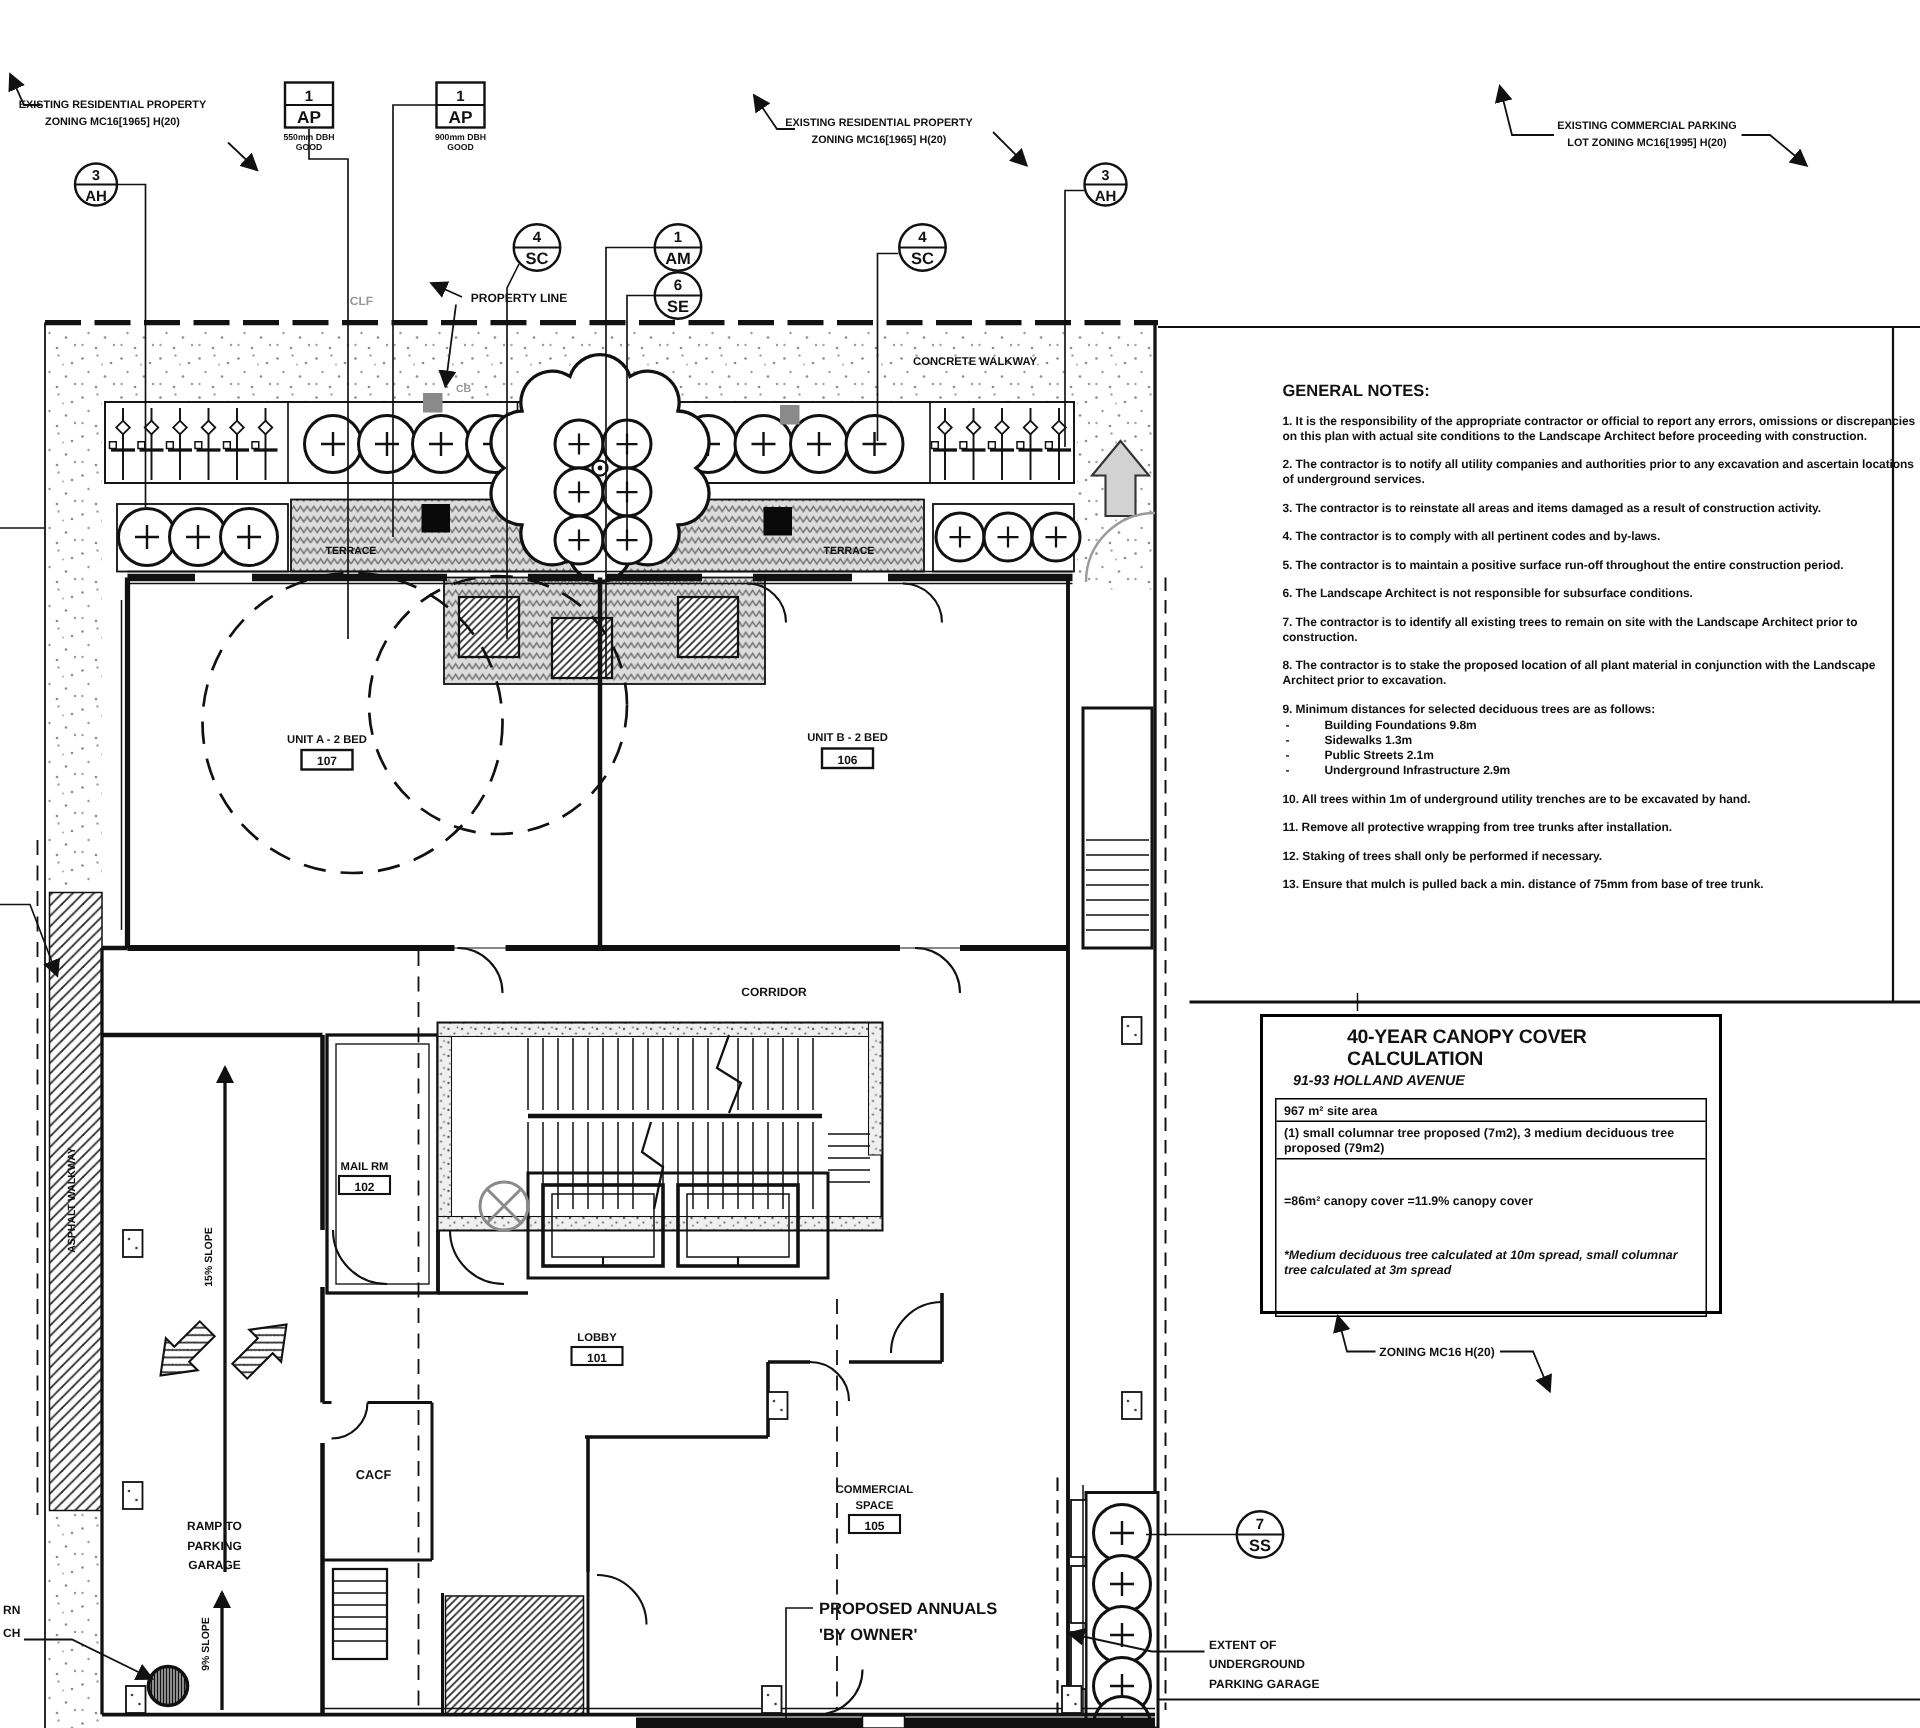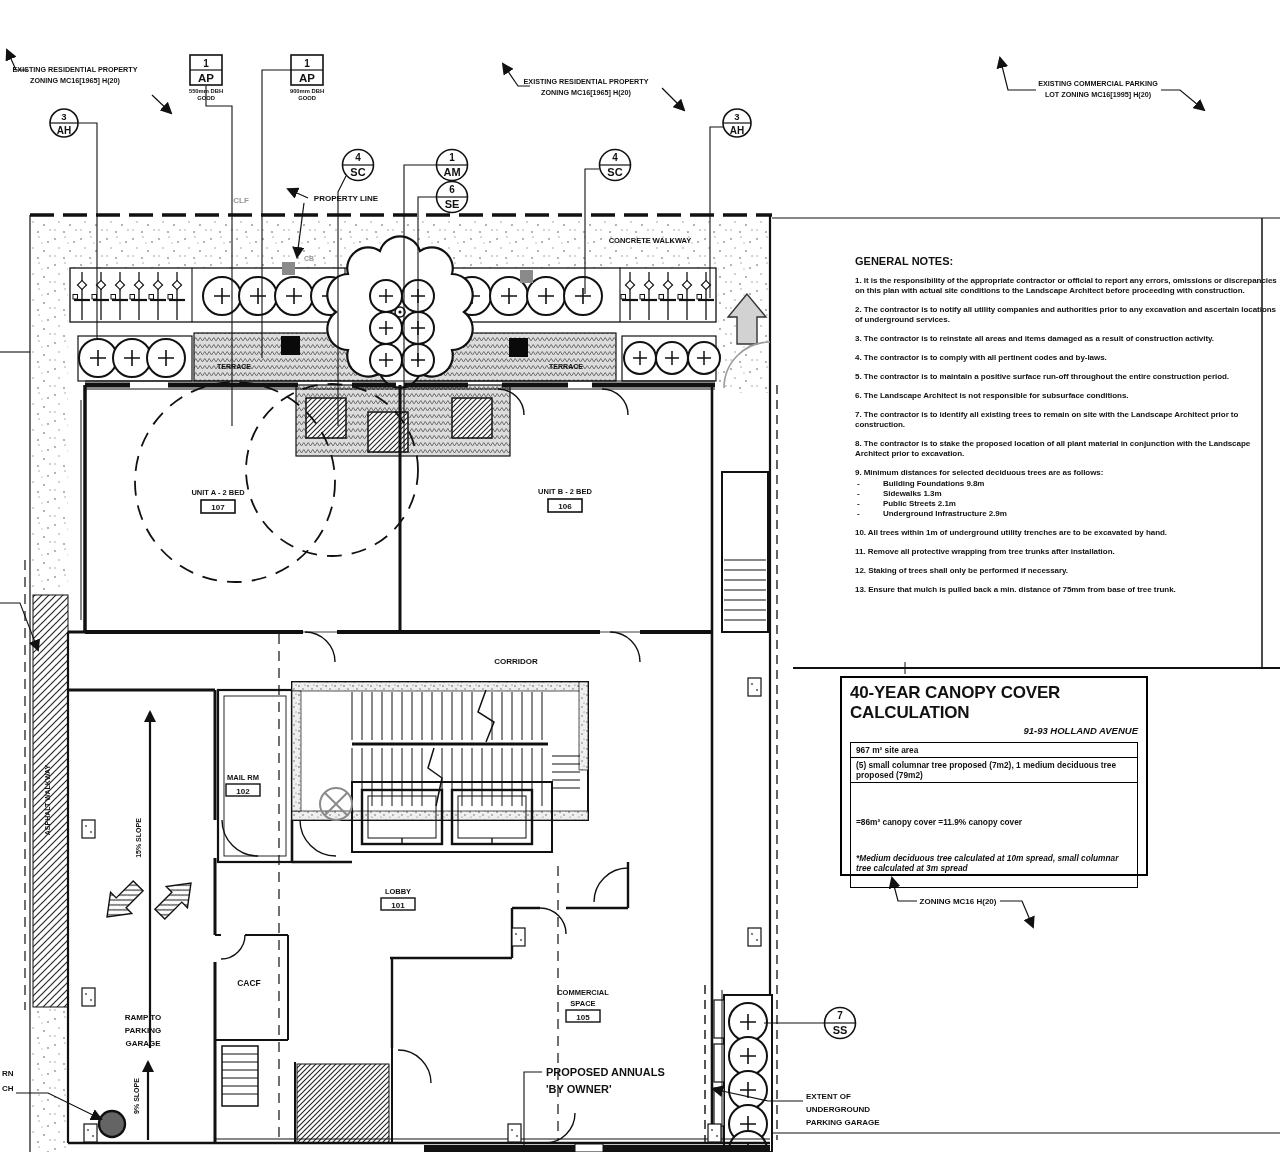--- a/index.html
+++ b/index.html
@@ -14,26 +14,26 @@
   .gray{fill:#979797}
   .notes{position:absolute;left:855px;top:256px;width:428px;color:#111;
          font:bold 8px/10px "Liberation Sans",sans-serif;letter-spacing:-0.05px;}
   .notes .nt{font-size:11px;margin-bottom:10px;letter-spacing:0;}
   .notes p{margin:0 0 9px 0;}
   .subwrap{margin:0 0 9px 0;}
   .sub{display:flex;margin:0;}
   .sub .dash{width:26px;padding-left:2px;}
   .canopy{position:absolute;left:840px;top:676px;width:308px;height:200px;border:2px solid #000;
           background:#fff;padding:5px 8px;box-sizing:border-box;color:#111;}
-  .ct{font-size:17px;font-weight:bold;letter-spacing:-0.2px;}
-  .cs{font-size:9.5px;font-style:italic;font-weight:bold;margin:2px 0 6px;text-align:right;}
+  .ct{font-size:13px;font-weight:bold;letter-spacing:-0.2px;margin-left:48px;}
+  .cs{font-size:9.5px;font-style:italic;font-weight:bold;margin:2px 12px 6px;}
   .ctable{border:1.5px solid #000;}
   .crow{border-bottom:1.5px solid #000;padding:2px 5px;font-size:8.3px;font-weight:bold;line-height:10px;}
   .crow.last{border-bottom:none;height:100px;}
-  .c3a{margin-top:32px;}
+  .c3a{margin-top:20px;}
   .c3b{margin-top:26px;font-style:italic;}
 </style>
 </head>
 <body>
 
 <div id="root">
 
 <svg width="1280" height="1152" viewBox="0 0 1280 1152">
 <defs>
   <marker id="arr" markerUnits="userSpaceOnUse" markerWidth="12" markerHeight="12" refX="10" refY="6" orient="auto">
@@ -482,21 +482,21 @@
   <p>11. Remove all protective wrapping from tree trunks after installation.</p>
   <p>12. Staking of trees shall only be performed if necessary.</p>
   <p>13. Ensure that mulch is pulled back a min. distance of 75mm from base of tree trunk.</p>
 </div>
 
 <div class="canopy">
   <div class="ct">40-YEAR CANOPY COVER CALCULATION</div>
   <div class="cs">91-93 HOLLAND AVENUE</div>
   <div class="ctable">
     <div class="crow">967 m² site area</div>
-    <div class="crow">(5) small columnar tree proposed (7m2), 1 medium deciduous tree proposed (79m2)</div>
+    <div class="crow">(1) small columnar tree proposed (7m2), 3 medium deciduous tree proposed (79m2)</div>
     <div class="crow last">
       <div class="c3a">=86m² canopy cover =11.9% canopy cover</div>
       <div class="c3b">*Medium deciduous tree calculated at 10m spread, small columnar tree calculated at 3m spread</div>
     </div>
   </div>
 </div>
 
 </div>
 
 </body></html>

